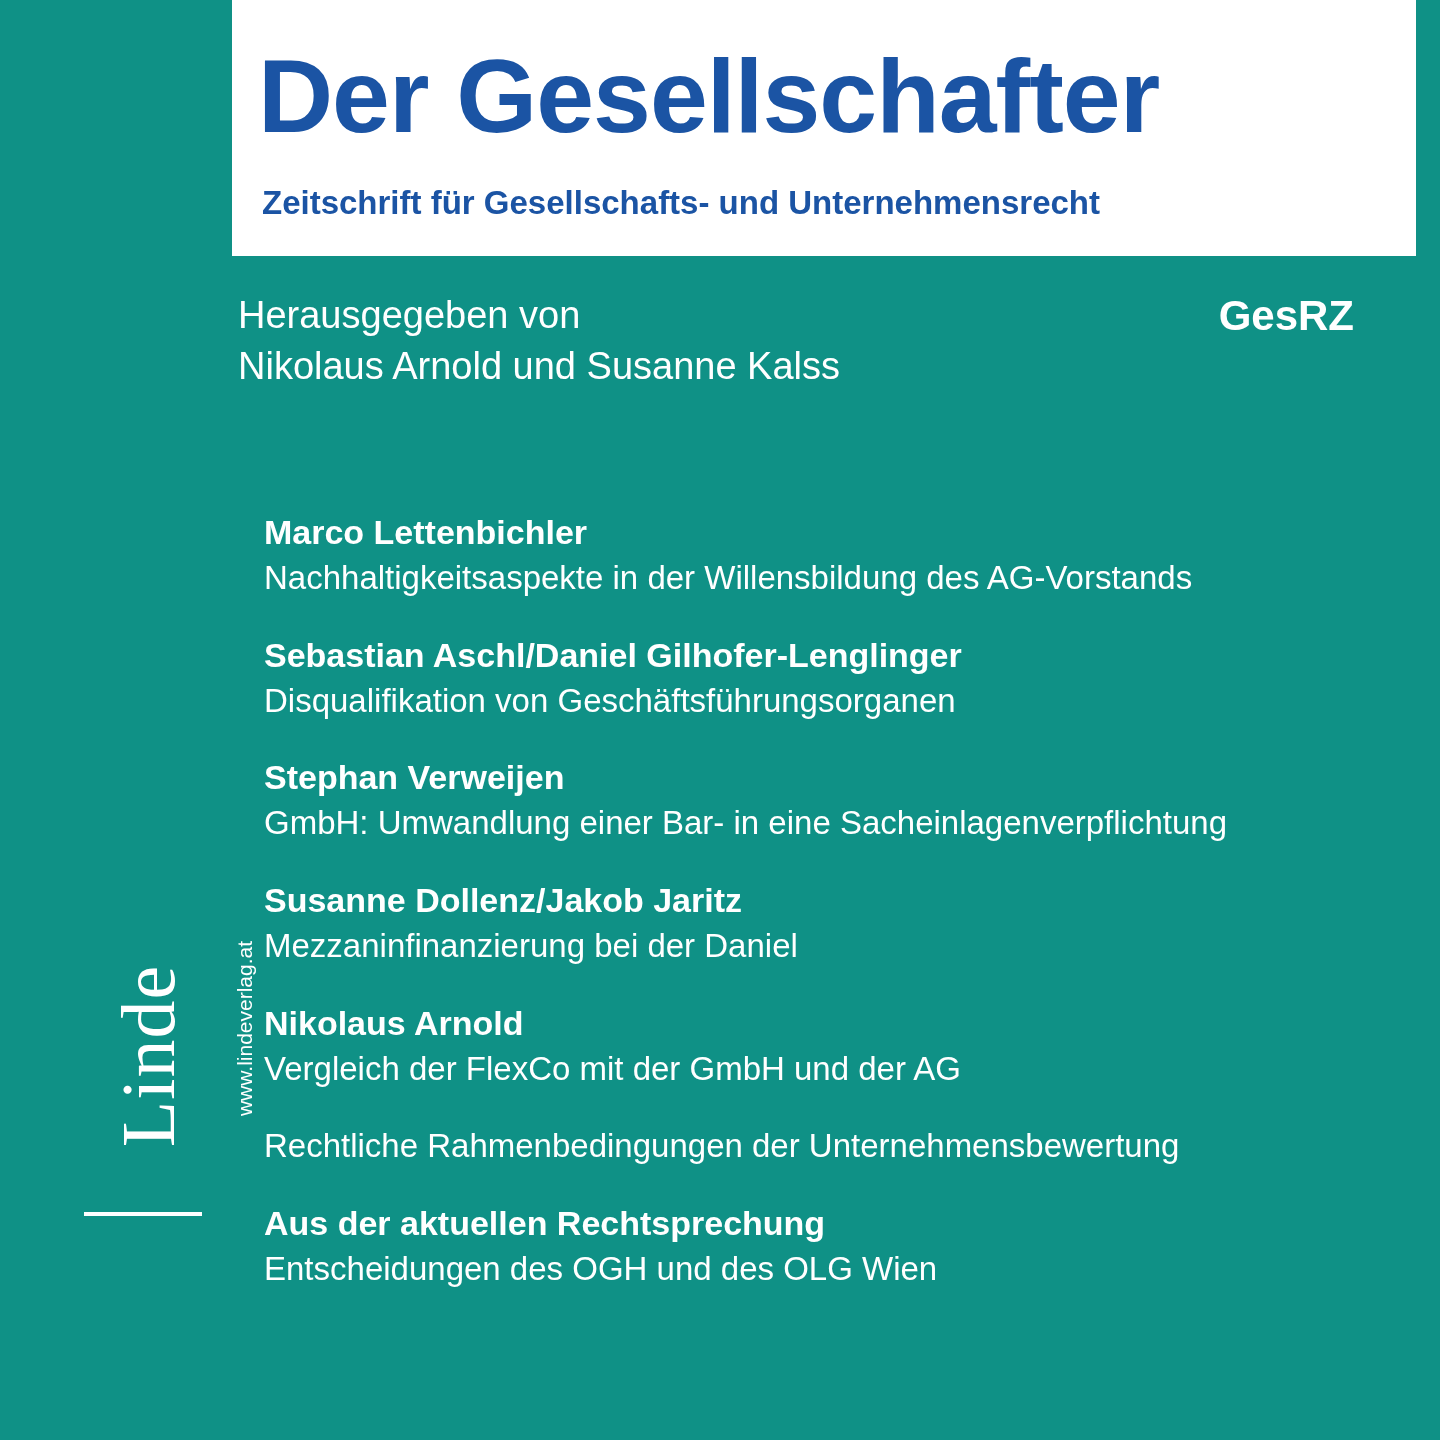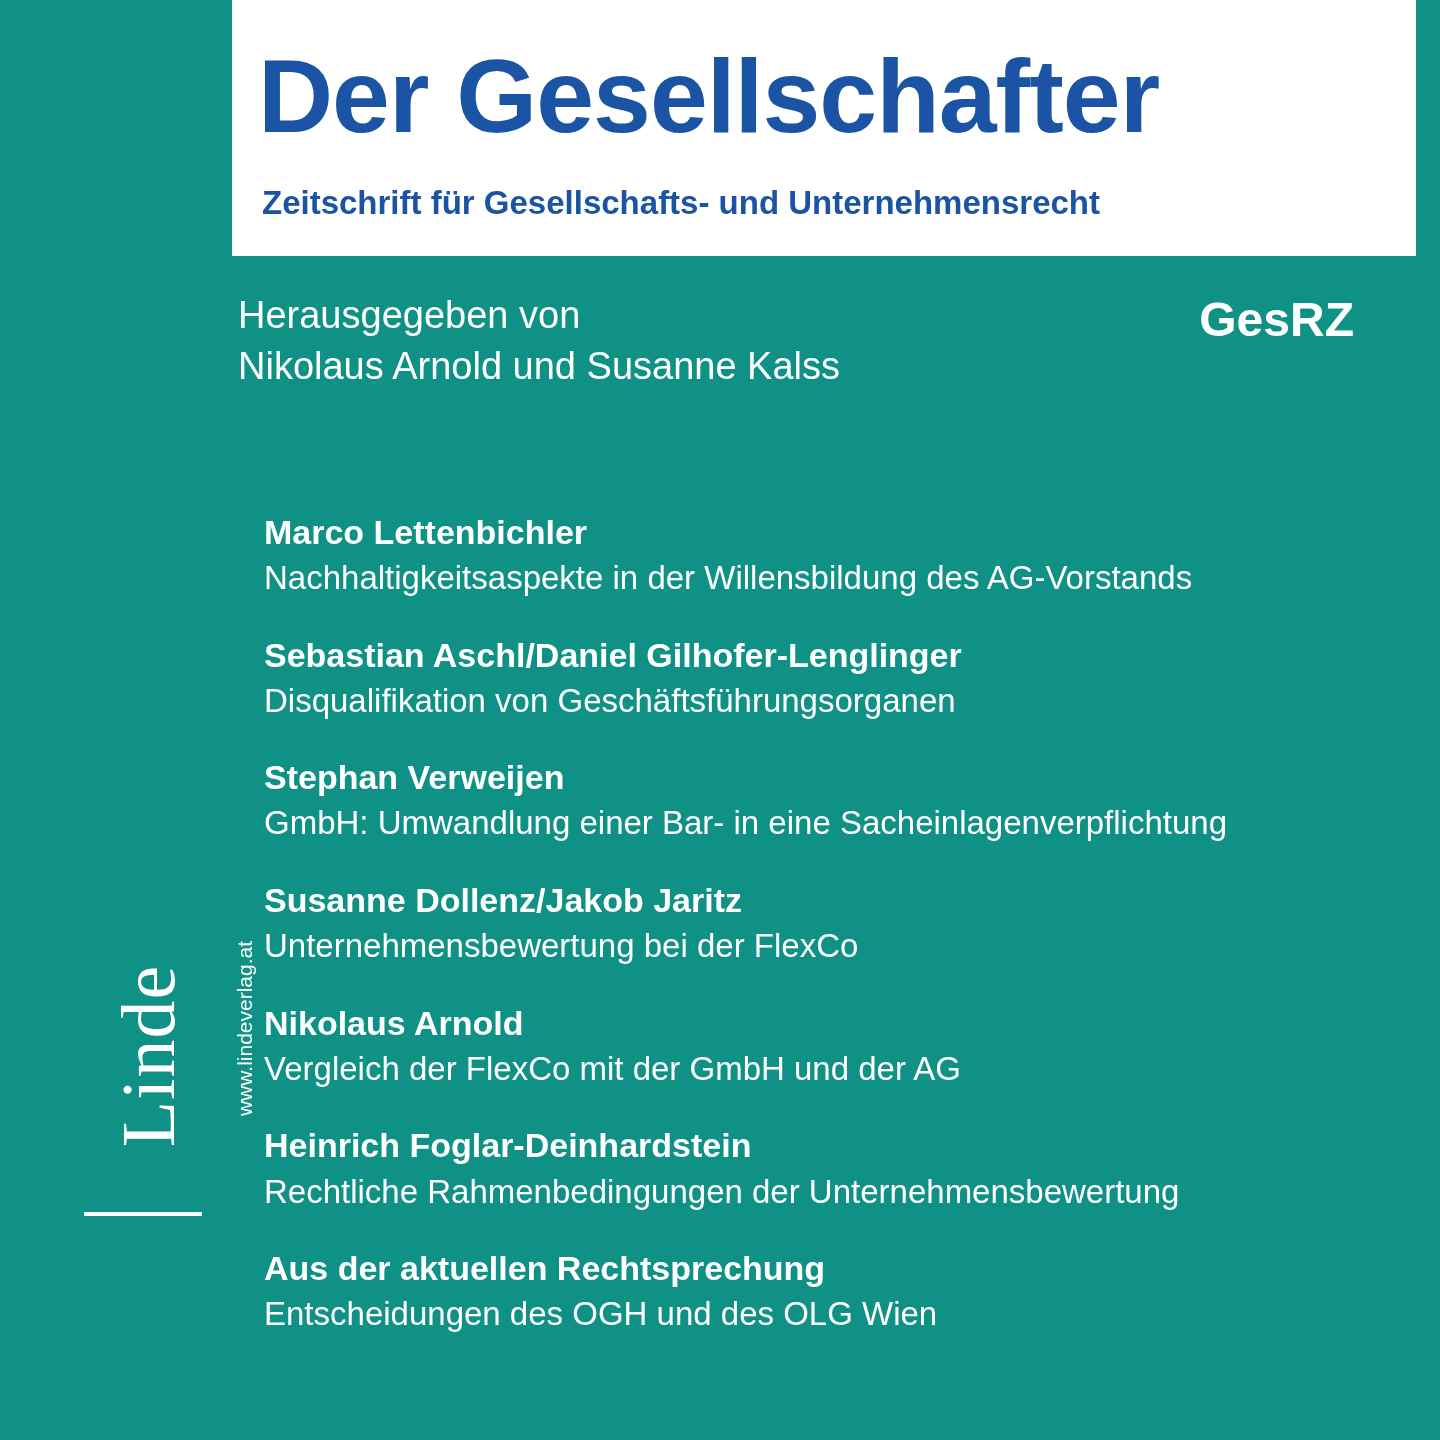--- a/index.html
+++ b/index.html
@@ -59,21 +59,21 @@
     line-height: 1.35;
     font-weight: normal;
   }
   .editors div { white-space: nowrap; }
 
   .brand-short {
     position: absolute;
     right: 86px;
     top: 292px;
     color: #ffffff;
-    font-size: 48px;
+    font-size: 42px;
     font-weight: bold;
     letter-spacing: 0px;
     white-space: nowrap;
   }
 
   
   .contents {
     position: absolute;
     left: 264px;
     top: 513px;
@@ -179,28 +179,27 @@
   <div class="entry">
     <div class="entry-author">Sebastian Aschl/Daniel Gilhofer-Lenglinger</div>
     <div class="entry-title">Disqualifikation von Geschäftsführungsorganen</div>
   </div>
   <div class="entry">
     <div class="entry-author">Stephan Verweijen</div>
     <div class="entry-title">GmbH: Umwandlung einer Bar- in eine Sacheinlagenverpflichtung</div>
   </div>
   <div class="entry">
     <div class="entry-author">Susanne Dollenz/Jakob Jaritz</div>
-    <div class="entry-title">Unternehmensbewertung bei der FlexCo</div>
+    <div class="entry-title">Mezzaninfinanzierung bei der Daniel</div>
   </div>
   <div class="entry">
     <div class="entry-author">Nikolaus Arnold</div>
     <div class="entry-title">Vergleich der FlexCo mit der GmbH und der AG</div>
   </div>
   <div class="entry">
-    <div class="entry-author">Heinrich Foglar-Deinhardstein</div>
     <div class="entry-title">Rechtliche Rahmenbedingungen der Unternehmensbewertung</div>
   </div>
   <div class="entry">
     <div class="entry-author">Aus der aktuellen Rechtsprechung</div>
     <div class="entry-title">Entscheidungen des OGH und des OLG Wien</div>
   </div>
 </div>
 
 <div class="logo-wrap">
   <div class="logo-name">Linde</div>

